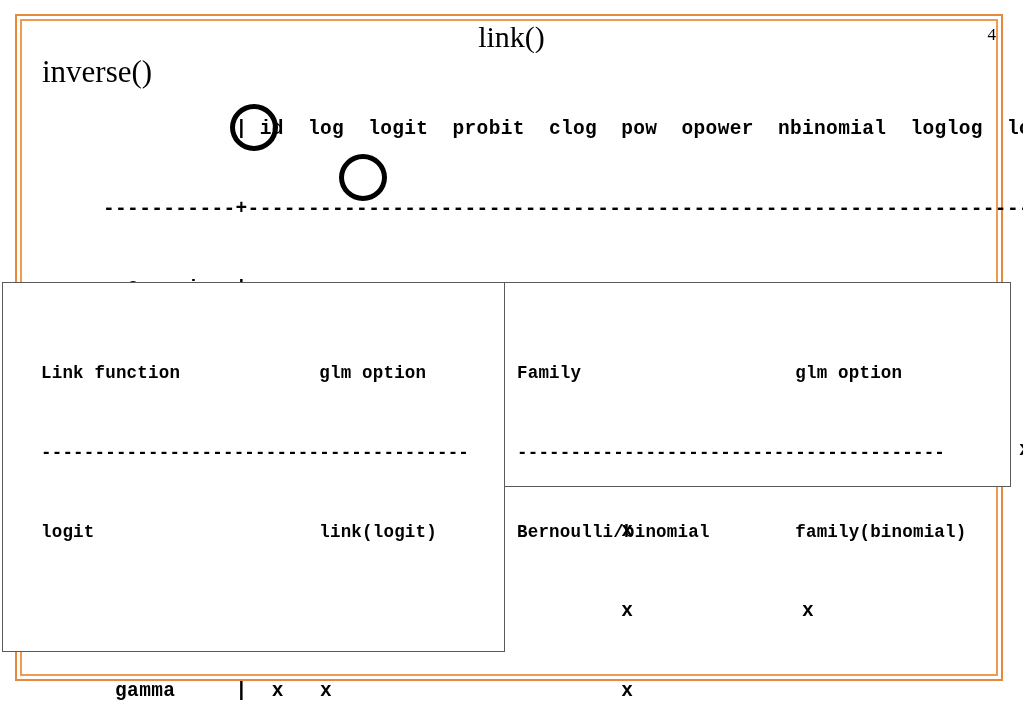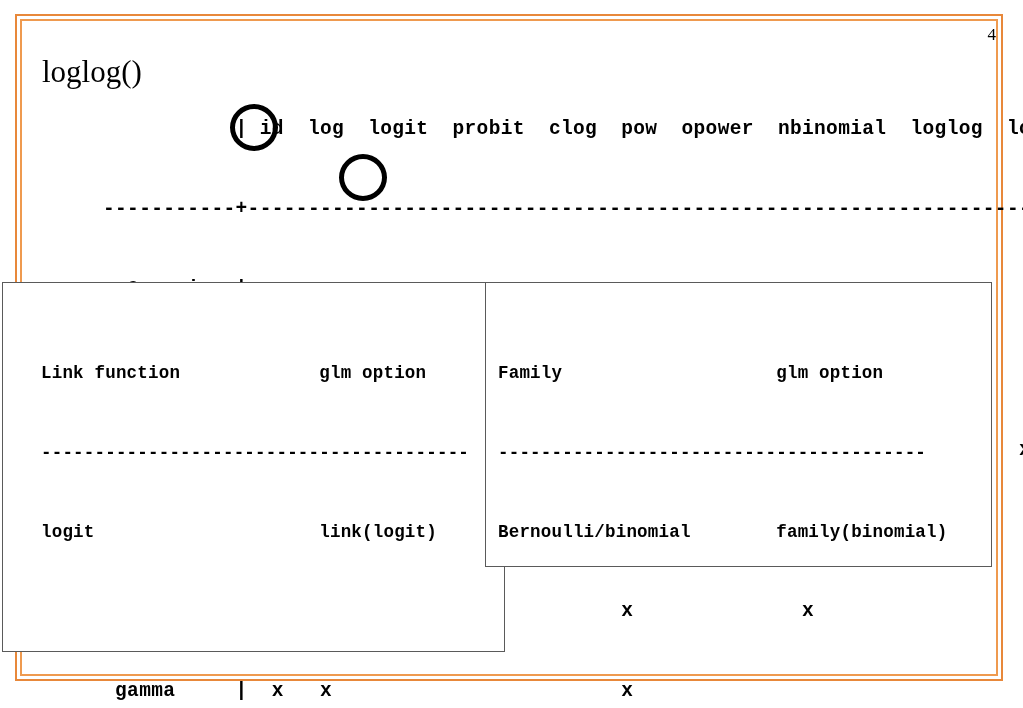--- a/index.html
+++ b/index.html
@@ -118,24 +118,24 @@
   }
   #panel-link {
     left: 2px;
     top: 282px;
     width: 503px;
     height: 370px;
     z-index: 5;
     padding-left: 44px;
   }
   #panel-family {
-    left: 485px;
+    left: 504px;
     top: 282px;
     width: 507px;
-    height: 285px;
+    height: 205px;
     z-index: 6;
   }
   .panel-body {
     position: absolute;
     left: 38px;
     top: 24px;
     font-family: "Liberation Mono", "DejaVu Sans Mono", monospace;
     font-size: 17.5px;
     font-weight: bold;
     line-height: 26.5px;
@@ -149,23 +149,24 @@
   .prow { display: block; height: 26.5px; }
 </style>
 </head>
 <body>
 
 <div id="slide">
 
   <div class="frame-outer"></div>
   <div class="frame-inner"></div>
 
+  <div class="slide-title">link()</div>
   <div class="page-number">4</div>
 
-  <div class="family-label">loglog()</div>
+  <div class="family-label">inverse()</div>
 
   <div class="matrix">
     <span class="mrow">           | id  log  logit  probit  clog  pow  opower  nbinomial  loglog  logc</span>
     <span class="mrow">-----------+-----------------------------------------------------------------</span>
     <span class="mrow">  Gaussian |  x   x                        x</span>
     <span class="mrow"> inv. Gau. |  x   x                        x</span>
     <span class="mrow"> binomial  |  x   x     x       x      x    x     x                  x      x</span>
     <span class="mrow"> Poisson   |  x   x                        x</span>
     <span class="mrow"> neg. bin. |  x   x                        x              x</span>
     <span class="mrow"> gamma     |  x   x                        x</span>

